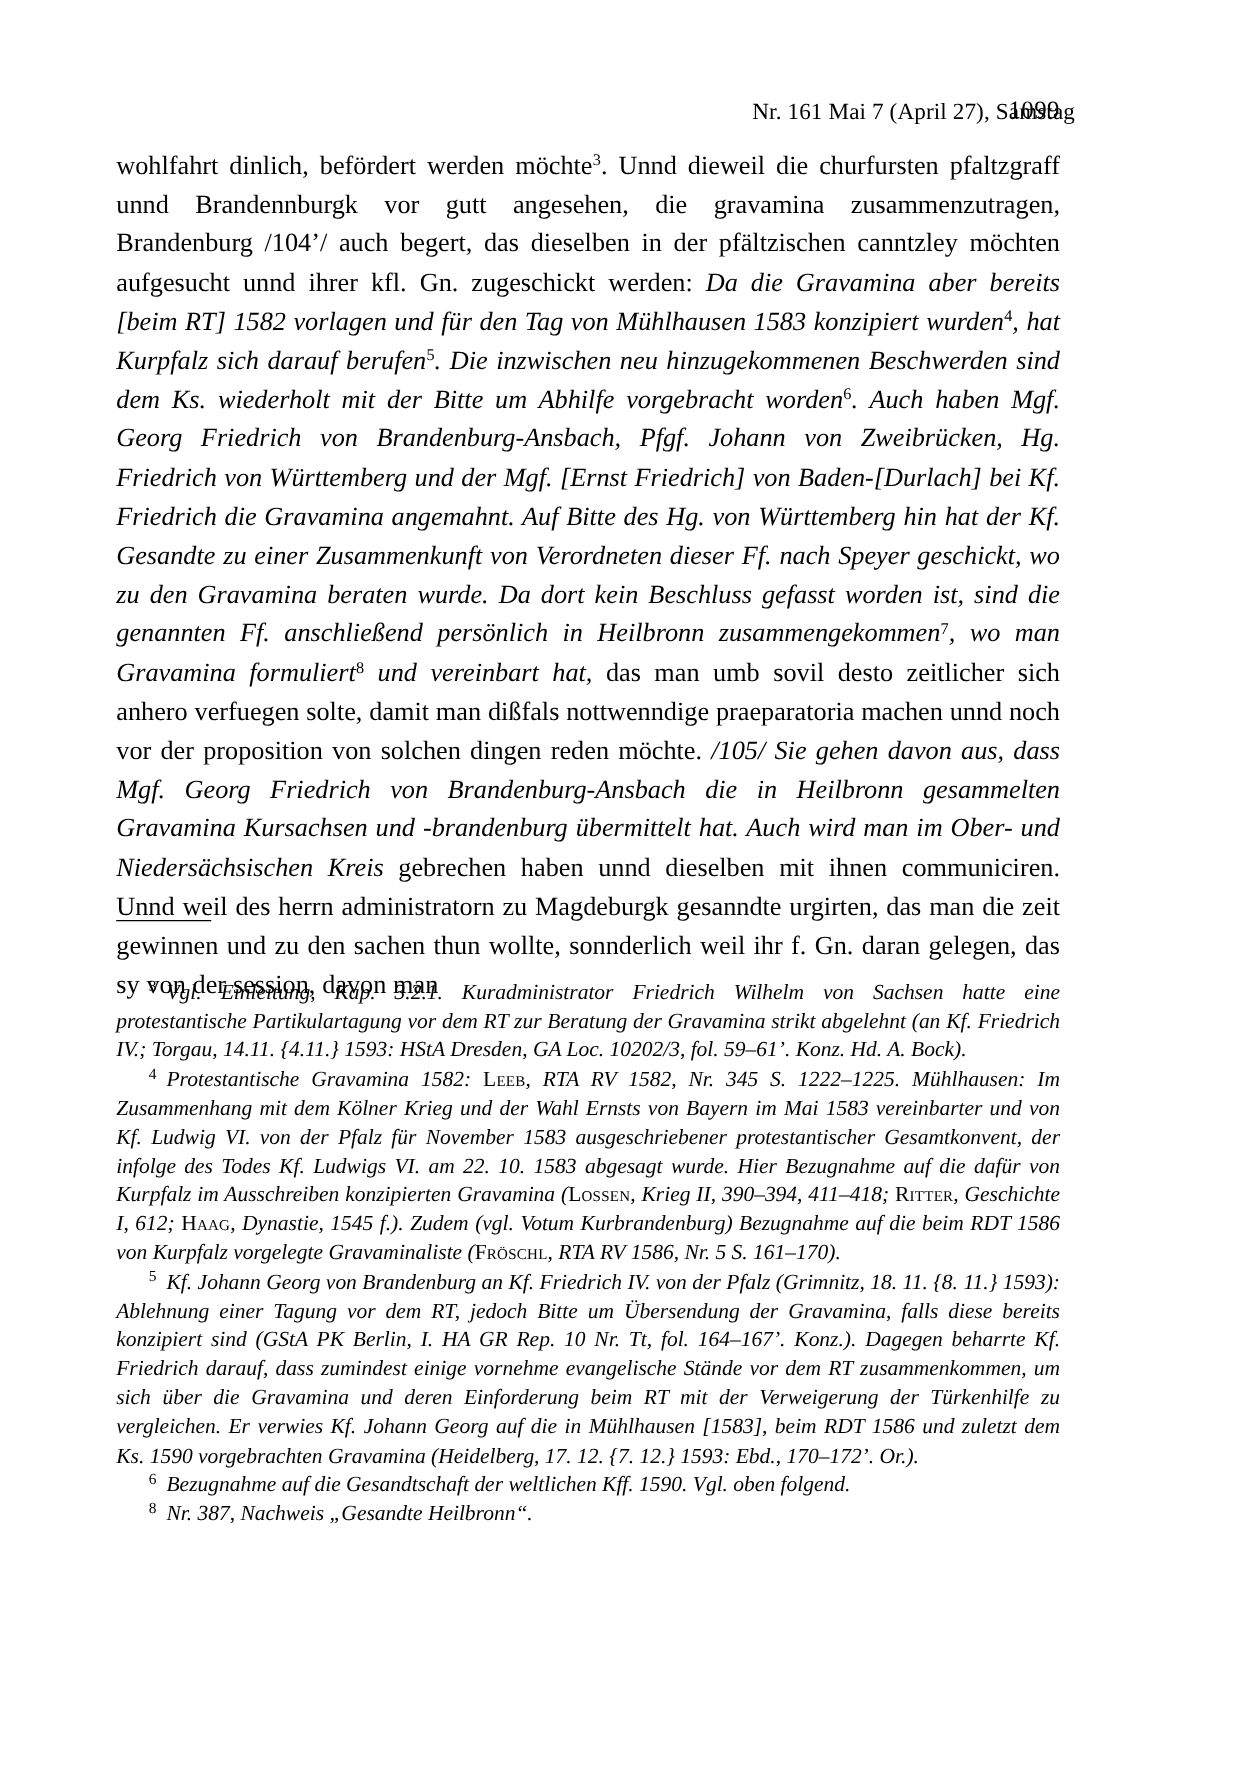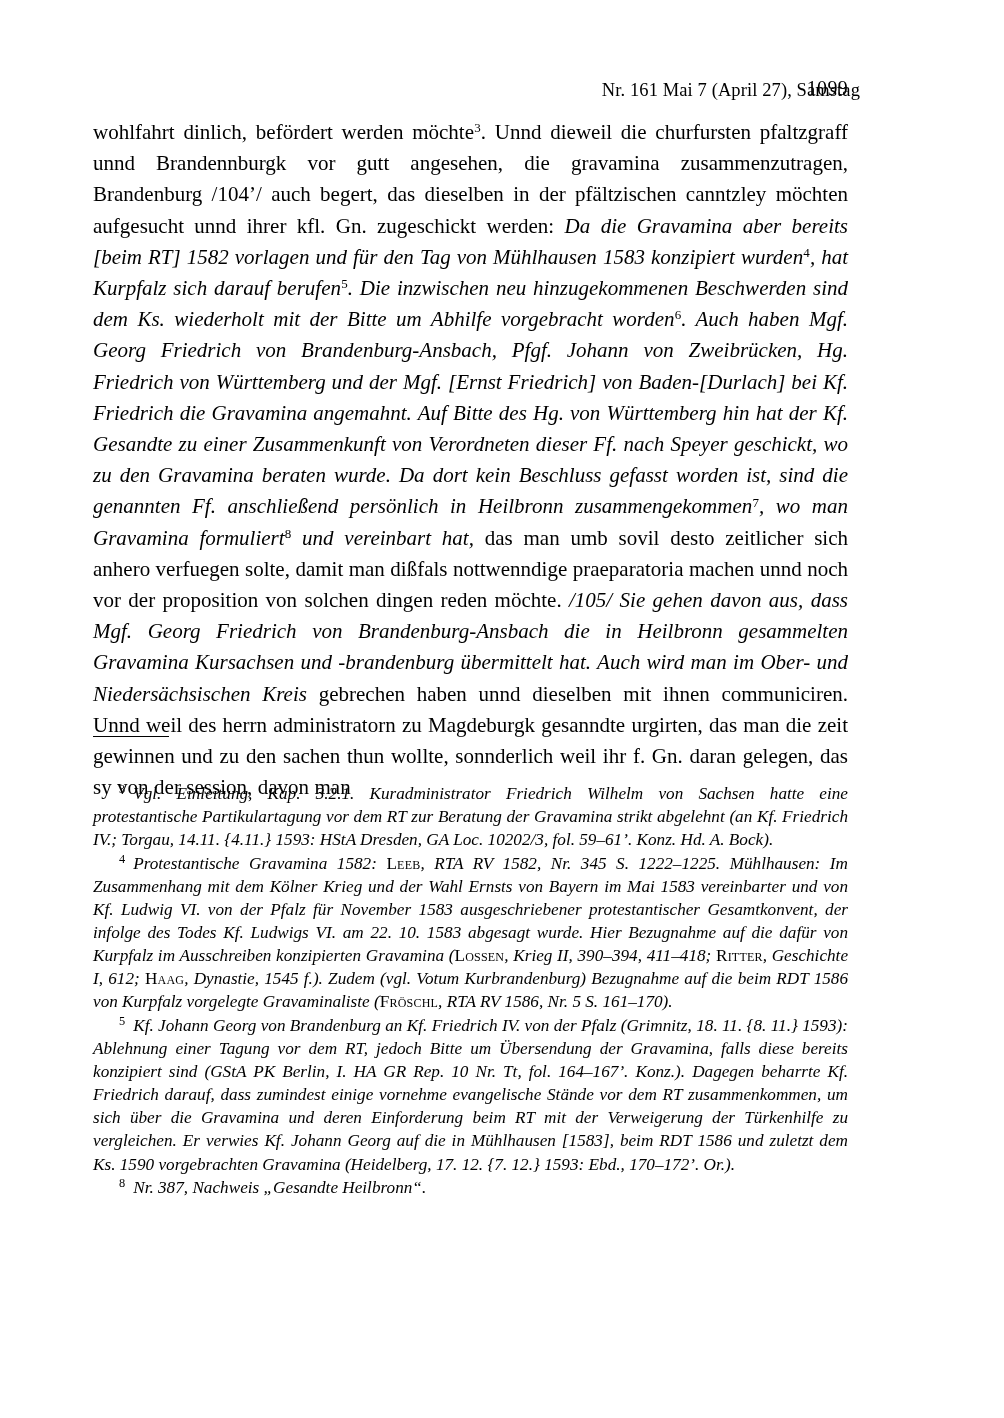--- a/index.html
+++ b/index.html
@@ -139,16 +139,17 @@
   <div class="body-block">
     <p id="body-paragraph"><span class="rom">wohlfahrt dinlich, befördert werden möchte</span><sup class="fn">3</sup><span class="rom">. Unnd dieweil die churfursten pfaltzgraff unnd Brandennburgk vor gutt angesehen, die gravamina zusammenzutragen, Brandenburg /104’/ auch begert, das dieselben in der pfältzischen canntzley möchten aufgesucht unnd ihrer kfl. Gn. zugeschickt werden: </span><span class="ital">Da die Gravamina aber bereits [beim RT] 1582 vorlagen und für den Tag von Mühlhausen 1583 konzipiert wurden</span><sup class="fn ital">4</sup><span class="ital">, hat Kurpfalz sich darauf berufen</span><sup class="fn ital">5</sup><span class="ital">. Die inzwischen neu hinzugekommenen Beschwerden sind dem Ks. wiederholt mit der Bitte um Abhilfe vorgebracht worden</span><sup class="fn ital">6</sup><span class="ital">. Auch haben Mgf. Georg Friedrich von Brandenburg-Ansbach, Pfgf. Johann von Zweibrücken, Hg. Friedrich von Württemberg und der Mgf. [Ernst Friedrich] von Baden-[Durlach] bei Kf. Friedrich die Gravamina angemahnt. Auf Bitte des Hg. von Württemberg hin hat der Kf. Gesandte zu einer Zusammenkunft von Verordneten dieser Ff. nach Speyer geschickt, wo zu den Gravamina beraten wurde. Da dort kein Beschluss gefasst worden ist, sind die genannten Ff. anschließend persönlich in Heilbronn zusammengekommen</span><sup class="fn ital">7</sup><span class="ital">, wo man Gravamina formuliert</span><sup class="fn ital">8</sup><span class="ital"> und vereinbart hat,</span><span class="rom"> das man umb sovil desto zeitlicher sich anhero verfuegen solte, damit man dißfals nottwenndige praeparatoria machen unnd noch vor der proposition von solchen dingen reden möchte. </span><span class="ital">/105/ Sie gehen davon aus, dass Mgf. Georg Friedrich von Brandenburg-Ansbach die in Heilbronn gesammelten Gravamina Kursachsen und -brandenburg übermittelt hat. Auch wird man im Ober- und Niedersächsischen Kreis</span><span class="rom"> gebrechen haben unnd dieselben mit ihnen communiciren. Unnd weil des herrn administratorn zu Magdeburgk gesanndte urgirten, das man die zeit gewinnen und zu den sachen thun wollte, sonnderlich weil ihr f. Gn. daran gelegen, das sy von der session, davon man</span></p>
   </div>
 
   <div class="fn-rule"></div>
 
   <div class="footnotes" id="footnotes-container">
       <p class="note"><sup class="fnum">3</sup><span class="ital">Vgl. Einleitung, Kap. 3.2.1. Kuradministrator Friedrich Wilhelm von Sachsen hatte eine protestantische Partikulartagung vor dem RT zur Beratung der Gravamina strikt abgelehnt (an Kf. Friedrich IV.; Torgau, 14.11. {4.11.} 1593: HStA Dresden, GA Loc. 10202/3, fol. 59–61’. Konz. Hd. A. Bock).</span></p>
       <p class="note"><sup class="fnum">4</sup><span class="ital">Protestantische Gravamina 1582: </span><span class="sc">Leeb</span><span class="ital">, RTA RV 1582, Nr. 345 S. 1222–1225. Mühlhausen: Im Zusammenhang mit dem Kölner Krieg und der Wahl Ernsts von Bayern im Mai 1583 vereinbarter und von Kf. Ludwig VI. von der Pfalz für November 1583 ausgeschriebener protestantischer Gesamtkonvent, der infolge des Todes Kf. Ludwigs VI. am 22. 10. 1583 abgesagt wurde. Hier Bezugnahme auf die dafür von Kurpfalz im Ausschreiben konzipierten Gravamina (</span><span class="sc">Lossen</span><span class="ital">, Krieg II, 390–394, 411–418; </span><span class="sc">Ritter</span><span class="ital">, Geschichte I, 612; </span><span class="sc">Haag</span><span class="ital">, Dynastie, 1545 f.). Zudem (vgl. Votum Kurbrandenburg) Bezugnahme auf die beim RDT 1586 von Kurpfalz vorgelegte Gravaminaliste (</span><span class="sc">Fröschl</span><span class="ital">, RTA RV 1586, Nr. 5 S. 161–170).</span></p>
       <p class="note"><sup class="fnum">5</sup><span class="ital">Kf. Johann Georg von Brandenburg an Kf. Friedrich IV. von der Pfalz (Grimnitz, 18. 11. {8. 11.} 1593): Ablehnung einer Tagung vor dem RT, jedoch Bitte um Übersendung der Gravamina, falls diese bereits konzipiert sind (GStA PK Berlin, I. HA GR Rep. 10 Nr. Tt, fol. 164–167’. Konz.). Dagegen beharrte Kf. Friedrich darauf, dass zumindest einige vornehme evangelische Stände vor dem RT zusammenkommen, um sich über die Gravamina und deren Einforderung beim RT mit der Verweigerung der Türkenhilfe zu vergleichen. Er verwies Kf. Johann Georg auf die in Mühlhausen [1583], beim RDT 1586 und zuletzt dem Ks. 1590 vorgebrachten Gravamina (Heidelberg, 17. 12. {7. 12.} 1593: Ebd., 170–172’. Or.).</span></p>
+      <p class="note note-short tight"><sup class="fnum">6</sup><span class="ital">Bezugnahme auf die Gesandtschaft der weltlichen Kff. 1590. Vgl. oben folgend.</span></p>
       <p class="note note-short tight"><sup class="fnum">8</sup><span class="ital">Nr. 387, Nachweis „Gesandte Heilbronn“.</span></p>
     </div>
 
 </div>
 
 </body></html>

